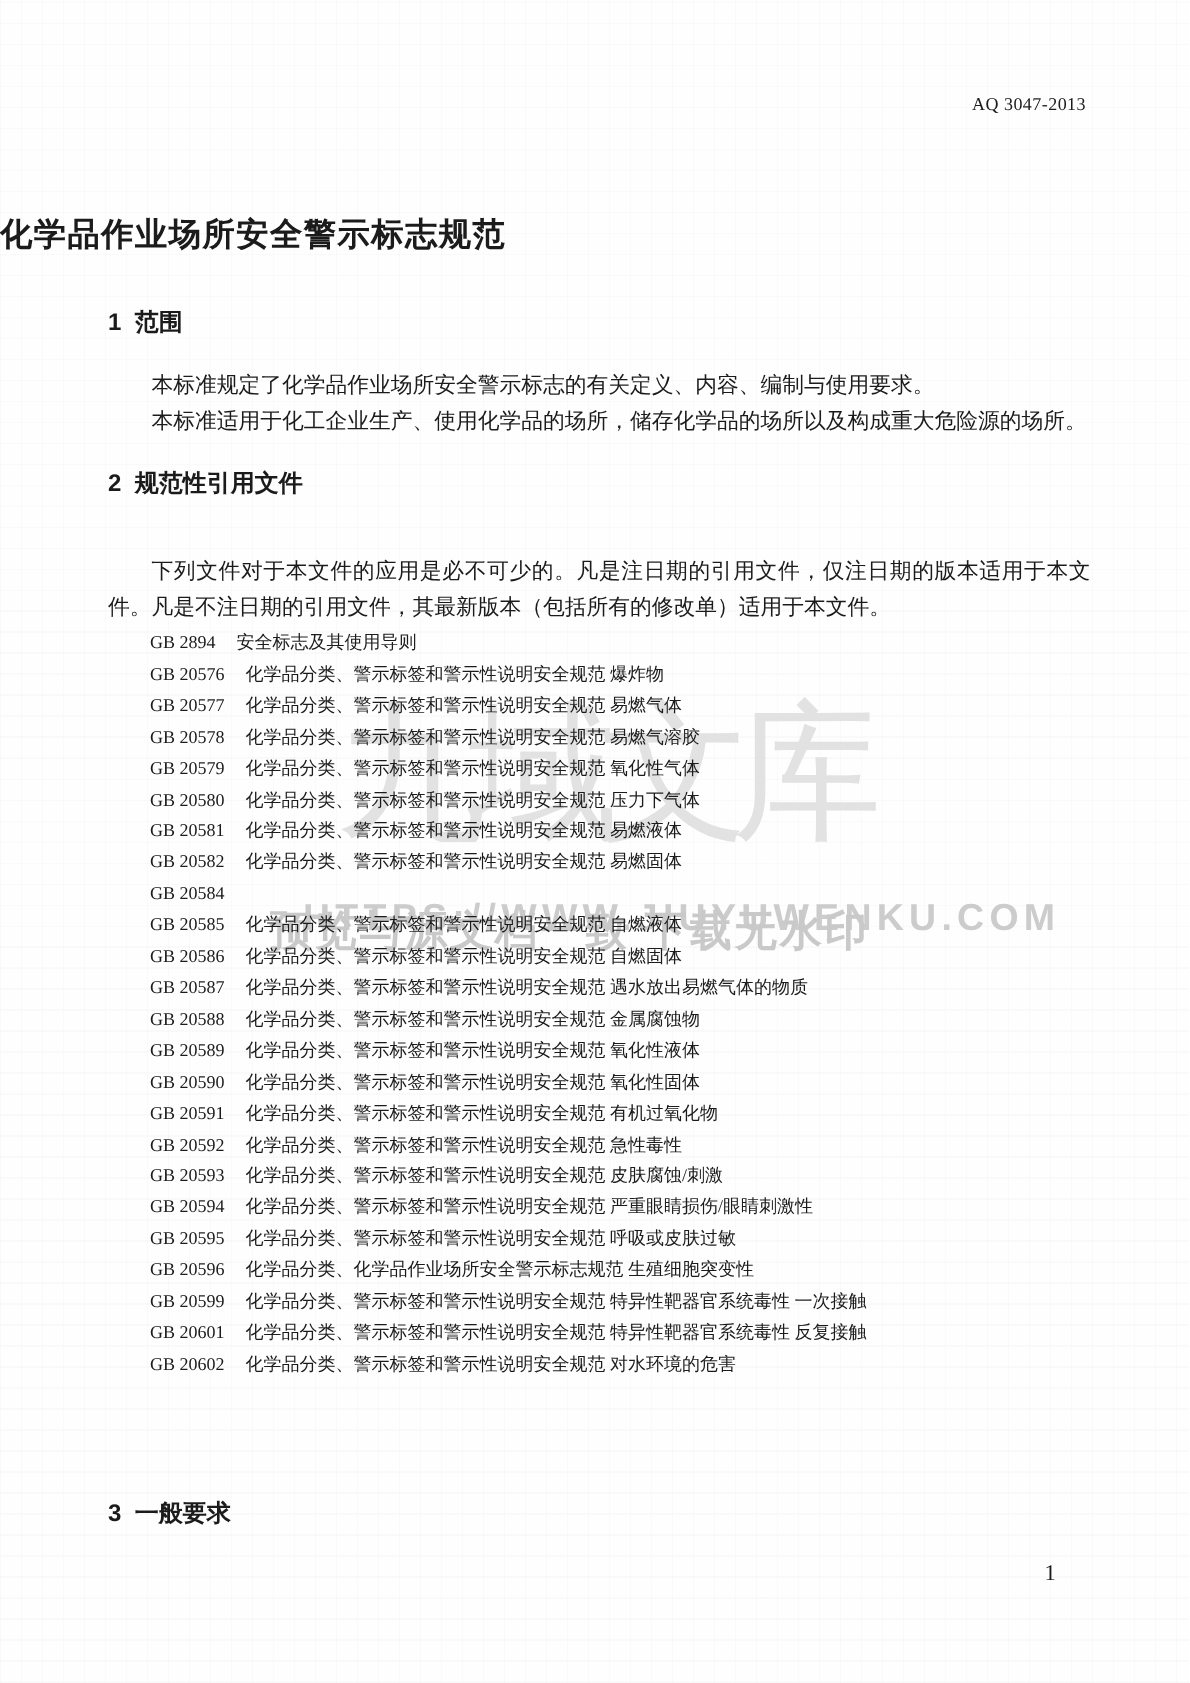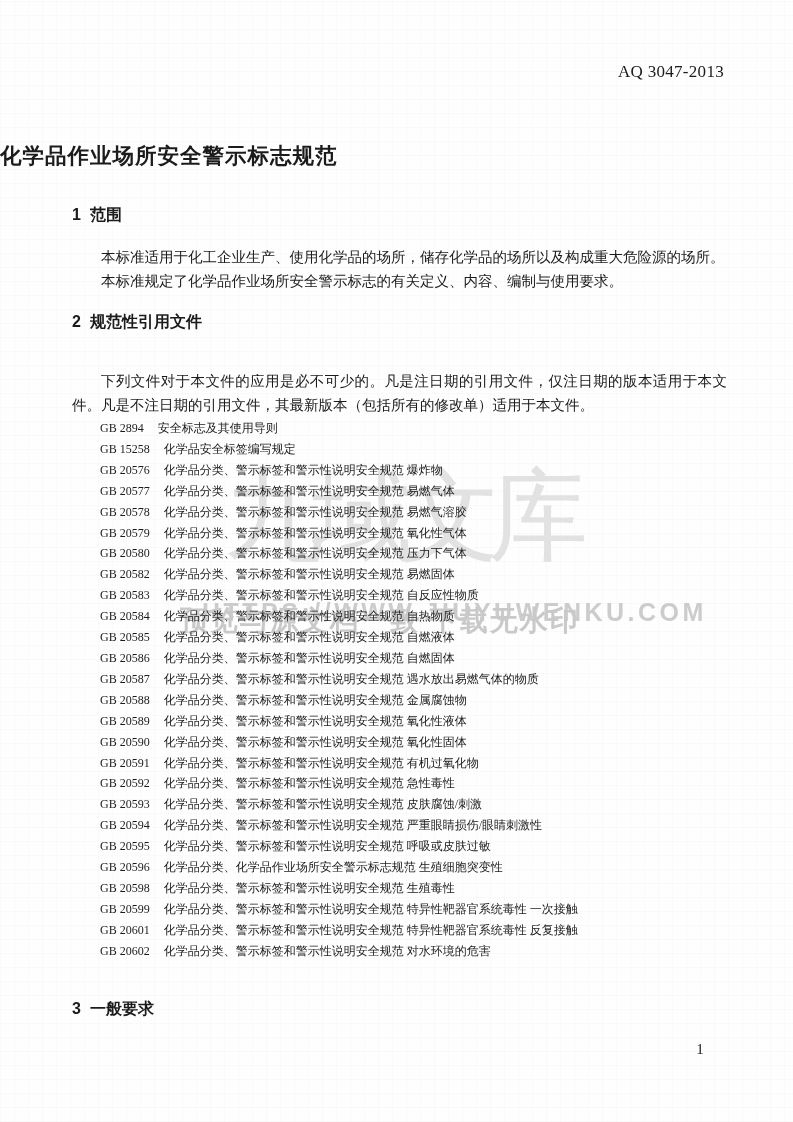--- a/index.html
+++ b/index.html
@@ -56,21 +56,21 @@
     letter-spacing: 2px;
     color: #c9c9c9;
     white-space: nowrap;
   }
   
   .content { position: absolute; inset: 0; z-index: 1; }
   .header-code {
     position: absolute;
     top: 62px;
     right: 69px;
-    font-size: 17px;
+    font-size: 12px;
     letter-spacing: 0.3px;
   }
   .doc-title {
     position: absolute;
     top: 141px;
     left: 0;
     width: 100%;
     text-align: left;
     font-family: "Liberation Sans", "DejaVu Sans", sans-serif;
     font-weight: bold;
@@ -138,44 +138,40 @@
     <div class="header-code">AQ 3047-2013</div>
 
     <div class="doc-title">化学品作业场所安全警示标志规范</div>
 
     <div class="sec-heading" id="sec1-heading">
       <span class="sec-num">1</span>
       <span class="sec-label">范围</span>
     </div>
 
     <div class="body-block" id="sec1-paras">
+      <p>本标准规定了化学品作业场所安全警示标志的有关定义、内容、编制与使用要求。</p>
       <p>本标准适用于化工企业生产、使用化学品的场所，储存化学品的场所以及构成重大危险源的场所。</p>
-      <p>本标准规定了化学品作业场所安全警示标志的有关定义、内容、编制与使用要求。</p>
     </div>
 
     <div class="sec-heading" id="sec2-heading">
       <span class="sec-num">2</span>
       <span class="sec-label">规范性引用文件</span>
     </div>
 
     <div class="body-block" id="sec2-intro">
       <p>下列文件对于本文件的应用是必不可少的。凡是注日期的引用文件，仅注日期的版本适用于本文件。凡是不注日期的引用文件，其最新版本（包括所有的修改单）适用于本文件。</p>
     </div>
 
     <div class="ref-list">
 
         <div class="ref-item">
           <span class="ref-code">GB 2894</span>
           <span class="ref-title">安全标志及其使用导则</span>
         </div>
 
-        <div class="ref-item">
-          <span class="ref-code">GB 15258</span>
-          <span class="ref-title">化学品安全标签编写规定</span>
-        </div>
 
         <div class="ref-item">
           <span class="ref-code">GB 20576</span>
           <span class="ref-title">化学品分类、警示标签和警示性说明安全规范 爆炸物</span>
         </div>
 
         <div class="ref-item">
           <span class="ref-code">GB 20577</span>
           <span class="ref-title">化学品分类、警示标签和警示性说明安全规范 易燃气体</span>
         </div>
@@ -188,34 +184,33 @@
         <div class="ref-item">
           <span class="ref-code">GB 20579</span>
           <span class="ref-title">化学品分类、警示标签和警示性说明安全规范 氧化性气体</span>
         </div>
 
         <div class="ref-item">
           <span class="ref-code">GB 20580</span>
           <span class="ref-title">化学品分类、警示标签和警示性说明安全规范 压力下气体</span>
         </div>
 
+        <div class="ref-item">
+          <span class="ref-code">GB 20581</span>
+          <span class="ref-title">化学品分类、警示标签和警示性说明安全规范 易燃液体</span>
+        </div>
 
         <div class="ref-item">
           <span class="ref-code">GB 20582</span>
           <span class="ref-title">化学品分类、警示标签和警示性说明安全规范 易燃固体</span>
         </div>
 
-        <div class="ref-item">
-          <span class="ref-code">GB 20583</span>
-          <span class="ref-title">化学品分类、警示标签和警示性说明安全规范 自反应性物质</span>
-        </div>
 
         <div class="ref-item">
           <span class="ref-code">GB 20584</span>
-          <span class="ref-title">化学品分类、警示标签和警示性说明安全规范 自热物质</span>
         </div>
 
         <div class="ref-item">
           <span class="ref-code">GB 20585</span>
           <span class="ref-title">化学品分类、警示标签和警示性说明安全规范 自燃液体</span>
         </div>
 
         <div class="ref-item">
           <span class="ref-code">GB 20586</span>
           <span class="ref-title">化学品分类、警示标签和警示性说明安全规范 自燃固体</span>
@@ -265,24 +260,20 @@
           <span class="ref-code">GB 20595</span>
           <span class="ref-title">化学品分类、警示标签和警示性说明安全规范 呼吸或皮肤过敏</span>
         </div>
 
         <div class="ref-item">
           <span class="ref-code">GB 20596</span>
           <span class="ref-title">化学品分类、化学品作业场所安全警示标志规范 生殖细胞突变性</span>
         </div>
 
 
-        <div class="ref-item">
-          <span class="ref-code">GB 20598</span>
-          <span class="ref-title">化学品分类、警示标签和警示性说明安全规范 生殖毒性</span>
-        </div>
 
         <div class="ref-item">
           <span class="ref-code">GB 20599</span>
           <span class="ref-title">化学品分类、警示标签和警示性说明安全规范 特异性靶器官系统毒性 一次接触</span>
         </div>
 
         <div class="ref-item">
           <span class="ref-code">GB 20601</span>
           <span class="ref-title">化学品分类、警示标签和警示性说明安全规范 特异性靶器官系统毒性 反复接触</span>
         </div>

